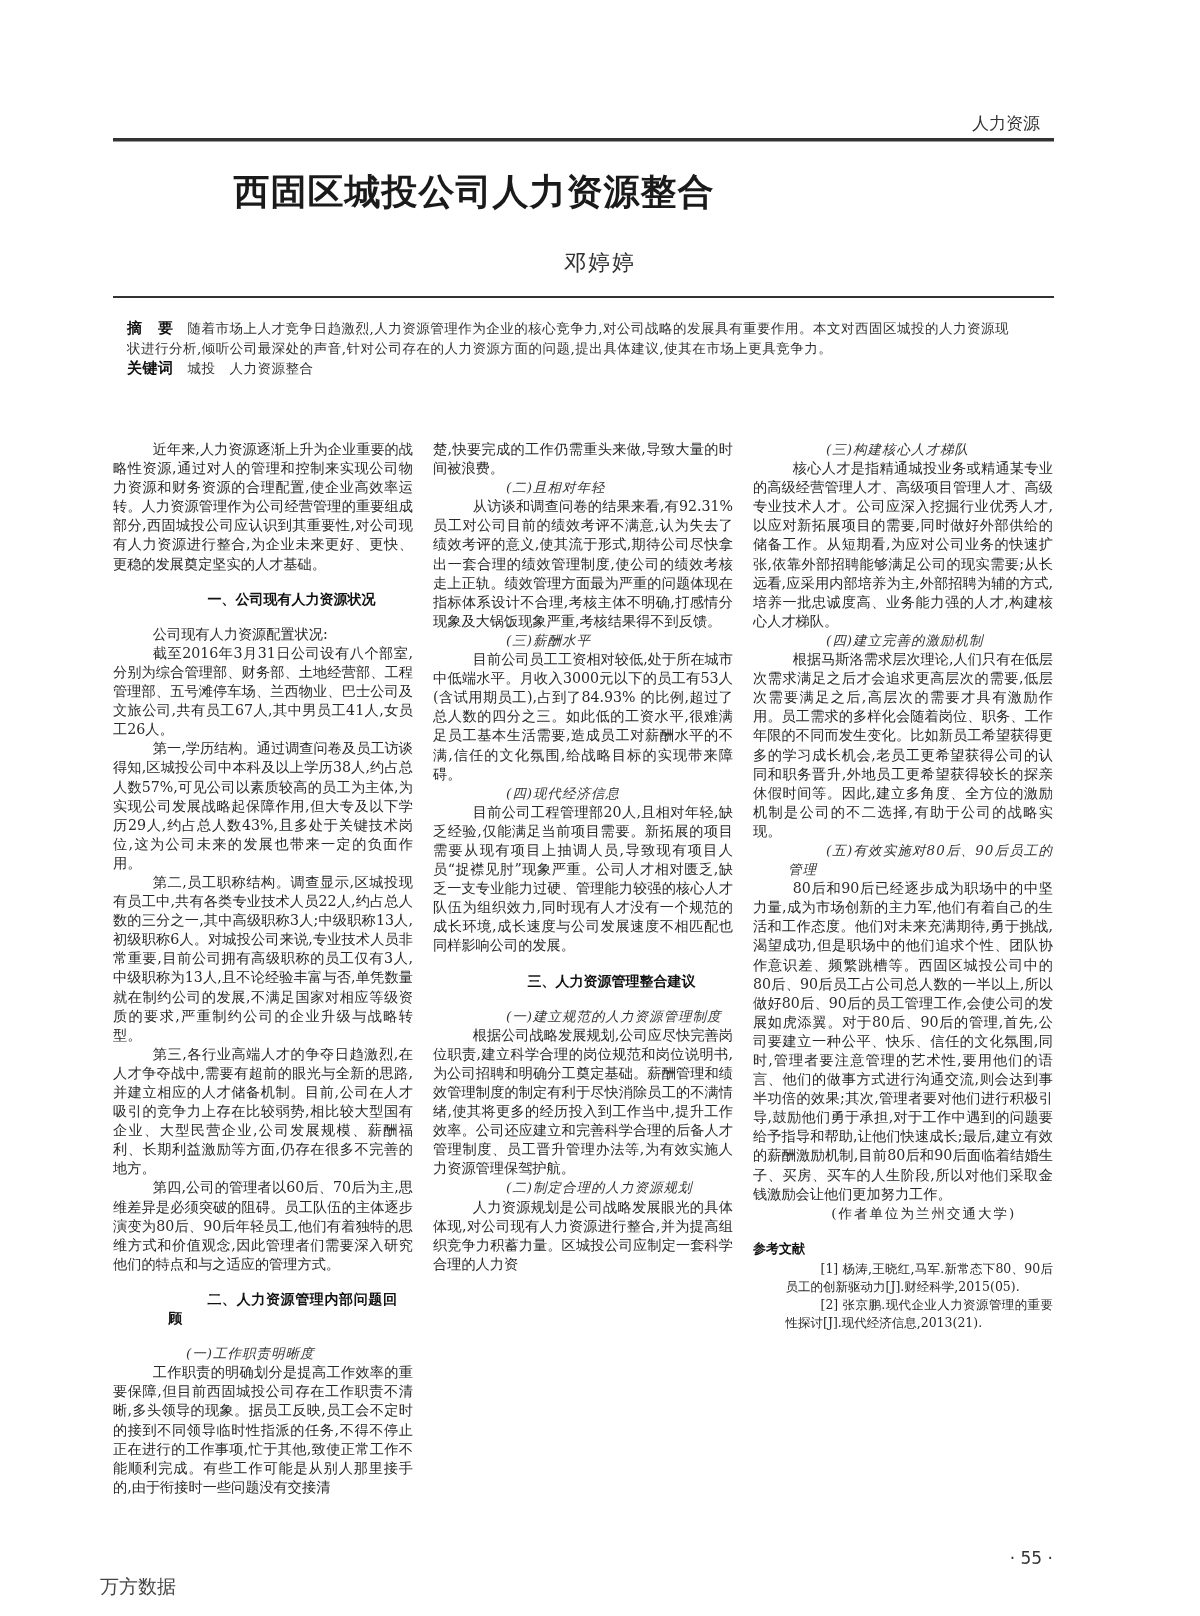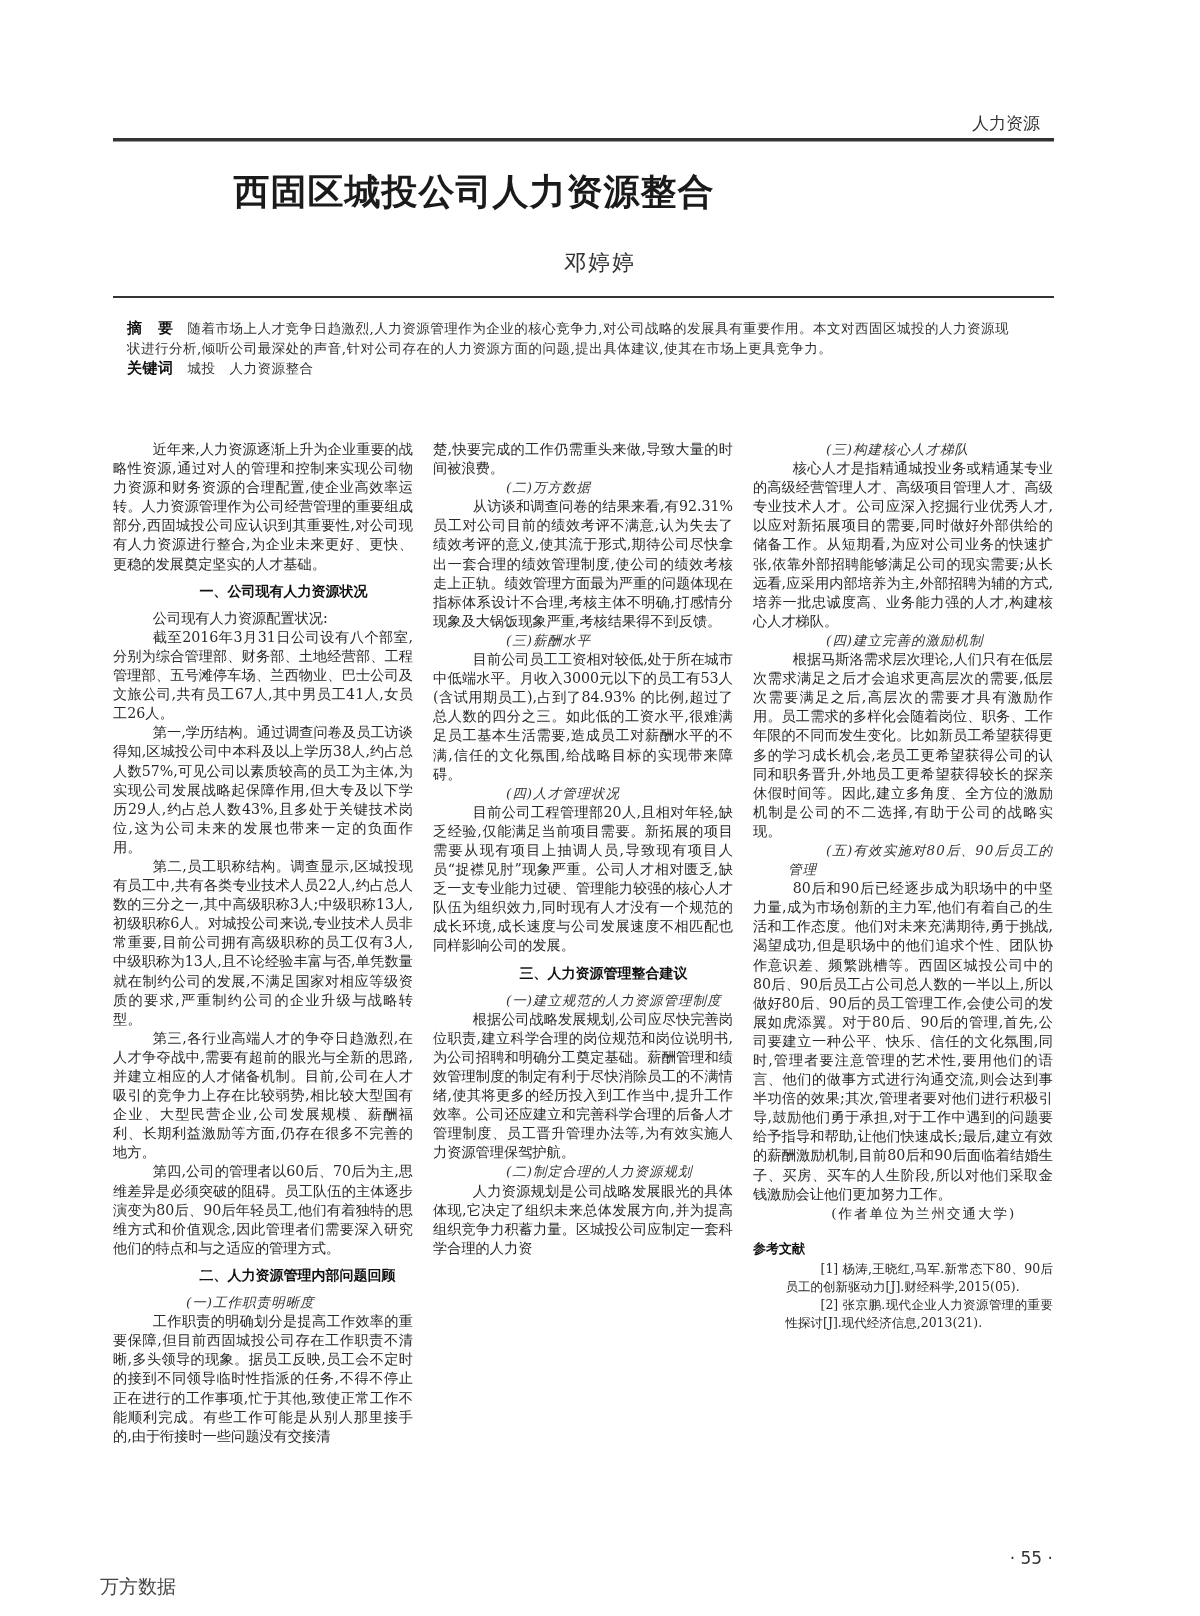--- a/index.html
+++ b/index.html
@@ -18,21 +18,21 @@
          font-size: 13.5px; line-height: 20px; color: #333; letter-spacing: 0.5px; }
   .abstract .lbl { font-weight: bold; font-family: "DejaVu Sans", "Liberation Sans", sans-serif;
          font-size: 15px; margin-right: 14px; color: #111; }
   .cols { position: absolute; top: 440px; left: 113px; width: 941px; height: 1030px; }
   .col { position: absolute; top: 0; width: 300px; font-size: 14.2px; line-height: 19.1px;
          color: #2a2a2a; text-align: justify; }
   .col1 { left: 0; } .col2 { left: 320px; } .col3 { left: 640px; }
   .col p { margin: 0; text-indent: 2.8em; }
   .col p.cont { text-indent: 0; }
   .col .h1 { font-weight: bold; font-family: "DejaVu Sans", "Liberation Sans", sans-serif;
-         font-size: 14px; padding-left: 2.8em; margin: 8px; color: #111; }
+         font-size: 14px; padding-left: 2.8em; margin: 16px; color: #111; }
   .col .h2 { font-style: italic; font-size: 13.5px; padding-left: 2.6em; margin: 0;
          letter-spacing: 1px; color: #333; }
   .col .aff { padding-left: 3em; margin: 0; letter-spacing: 2px; font-size: 13.5px; }
   .refs-title { font-weight: bold; font-family: "DejaVu Sans", "Liberation Sans", sans-serif;
          font-size: 13px; margin: 16px 0 2px 0; color: #111; }
   .ref { font-size: 12.5px; line-height: 18px; margin: 0; padding-left: 2.6em; text-indent: -2.6em; }
   .page-num { position: absolute; top: 1548px; right: 147px; font-size: 17px;
          font-family: "DejaVu Sans", "Liberation Sans", sans-serif; color: #333; }
   .watermark { position: absolute; top: 1574px; left: 100px; font-size: 19px; color: #444;
          font-family: "DejaVu Sans", "Liberation Sans", sans-serif; }
@@ -66,31 +66,31 @@
     <p>第二,员工职称结构。调查显示,区城投现有员工中,共有各类专业技术人员22人,约占总人数的三分之一,其中高级职称3人;中级职称13人,初级职称6人。对城投公司来说,专业技术人员非常重要,目前公司拥有高级职称的员工仅有3人,中级职称为13人,且不论经验丰富与否,单凭数量就在制约公司的发展,不满足国家对相应等级资质的要求,严重制约公司的企业升级与战略转型。</p>
     <p>第三,各行业高端人才的争夺日趋激烈,在人才争夺战中,需要有超前的眼光与全新的思路,并建立相应的人才储备机制。目前,公司在人才吸引的竞争力上存在比较弱势,相比较大型国有企业、大型民营企业,公司发展规模、薪酬福利、长期利益激励等方面,仍存在很多不完善的地方。</p>
     <p>第四,公司的管理者以60后、70后为主,思维差异是必须突破的阻碍。员工队伍的主体逐步演变为80后、90后年轻员工,他们有着独特的思维方式和价值观念,因此管理者们需要深入研究他们的特点和与之适应的管理方式。</p>
     <p class="h1">二、人力资源管理内部问题回顾</p>
     <p class="h2">(一)工作职责明晰度</p>
     <p>工作职责的明确划分是提高工作效率的重要保障,但目前西固城投公司存在工作职责不清晰,多头领导的现象。据员工反映,员工会不定时的接到不同领导临时性指派的任务,不得不停止正在进行的工作事项,忙于其他,致使正常工作不能顺利完成。有些工作可能是从别人那里接手的,由于衔接时一些问题没有交接清</p>
   </div>
 
   <div class="col col2">
     <p class="cont">楚,快要完成的工作仍需重头来做,导致大量的时间被浪费。</p>
-    <p class="h2">(二)万方数据</p>
+    <p class="h2">(二)且相对年轻</p>
     <p>从访谈和调查问卷的结果来看,有92.31% 员工对公司目前的绩效考评不满意,认为失去了绩效考评的意义,使其流于形式,期待公司尽快拿出一套合理的绩效管理制度,使公司的绩效考核走上正轨。绩效管理方面最为严重的问题体现在指标体系设计不合理,考核主体不明确,打感情分现象及大锅饭现象严重,考核结果得不到反馈。</p>
     <p class="h2">(三)薪酬水平</p>
     <p>目前公司员工工资相对较低,处于所在城市中低端水平。月收入3000元以下的员工有53人(含试用期员工),占到了84.93% 的比例,超过了总人数的四分之三。如此低的工资水平,很难满足员工基本生活需要,造成员工对薪酬水平的不满,信任的文化氛围,给战略目标的实现带来障碍。</p>
-    <p class="h2">(四)人才管理状况</p>
+    <p class="h2">(四)现代经济信息</p>
     <p>目前公司工程管理部20人,且相对年轻,缺乏经验,仅能满足当前项目需要。新拓展的项目需要从现有项目上抽调人员,导致现有项目人员“捉襟见肘”现象严重。公司人才相对匮乏,缺乏一支专业能力过硬、管理能力较强的核心人才队伍为组织效力,同时现有人才没有一个规范的成长环境,成长速度与公司发展速度不相匹配也同样影响公司的发展。</p>
     <p class="h1">三、人力资源管理整合建议</p>
     <p class="h2">(一)建立规范的人力资源管理制度</p>
     <p>根据公司战略发展规划,公司应尽快完善岗位职责,建立科学合理的岗位规范和岗位说明书,为公司招聘和明确分工奠定基础。薪酬管理和绩效管理制度的制定有利于尽快消除员工的不满情绪,使其将更多的经历投入到工作当中,提升工作效率。公司还应建立和完善科学合理的后备人才管理制度、员工晋升管理办法等,为有效实施人力资源管理保驾护航。</p>
     <p class="h2">(二)制定合理的人力资源规划</p>
-    <p>人力资源规划是公司战略发展眼光的具体体现,它决定了组织未来总体发展方向,并为提高组织竞争力积蓄力量。区城投公司应制定一套科学合理的人力资</p>
+    <p>人力资源规划是公司战略发展眼光的具体体现,对公司现有人力资源进行整合,并为提高组织竞争力积蓄力量。区城投公司应制定一套科学合理的人力资</p>
   </div>
 
   <div class="col col3">
     <p class="h2">(三)构建核心人才梯队</p>
     <p>核心人才是指精通城投业务或精通某专业的高级经营管理人才、高级项目管理人才、高级专业技术人才。公司应深入挖掘行业优秀人才,以应对新拓展项目的需要,同时做好外部供给的储备工作。从短期看,为应对公司业务的快速扩张,依靠外部招聘能够满足公司的现实需要;从长远看,应采用内部培养为主,外部招聘为辅的方式,培养一批忠诚度高、业务能力强的人才,构建核心人才梯队。</p>
     <p class="h2">(四)建立完善的激励机制</p>
     <p>根据马斯洛需求层次理论,人们只有在低层次需求满足之后才会追求更高层次的需要,低层次需要满足之后,高层次的需要才具有激励作用。员工需求的多样化会随着岗位、职务、工作年限的不同而发生变化。比如新员工希望获得更多的学习成长机会,老员工更希望获得公司的认同和职务晋升,外地员工更希望获得较长的探亲休假时间等。因此,建立多角度、全方位的激励机制是公司的不二选择,有助于公司的战略实现。</p>
     <p class="h2">(五)有效实施对80后、90后员工的管理</p>
     <p>80后和90后已经逐步成为职场中的中坚力量,成为市场创新的主力军,他们有着自己的生活和工作态度。他们对未来充满期待,勇于挑战,渴望成功,但是职场中的他们追求个性、团队协作意识差、频繁跳槽等。西固区城投公司中的80后、90后员工占公司总人数的一半以上,所以做好80后、90后的员工管理工作,会使公司的发展如虎添翼。对于80后、90后的管理,首先,公司要建立一种公平、快乐、信任的文化氛围,同时,管理者要注意管理的艺术性,要用他们的语言、他们的做事方式进行沟通交流,则会达到事半功倍的效果;其次,管理者要对他们进行积极引导,鼓励他们勇于承担,对于工作中遇到的问题要给予指导和帮助,让他们快速成长;最后,建立有效的薪酬激励机制,目前80后和90后面临着结婚生子、买房、买车的人生阶段,所以对他们采取金钱激励会让他们更加努力工作。</p>
     <p class="aff">(作者单位为兰州交通大学)</p>

